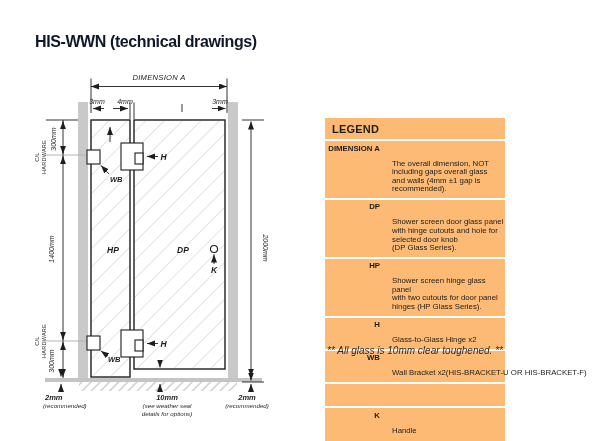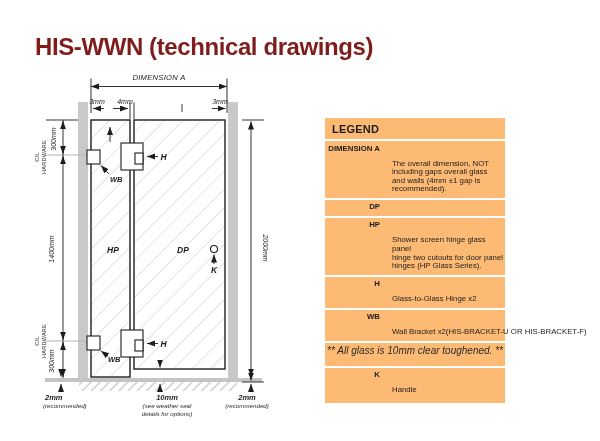--- a/index.html
+++ b/index.html
@@ -4,21 +4,21 @@
 <style>
   html,body{margin:0;padding:0;}
   body{
     width:600px;height:441px;position:relative;overflow:hidden;
     background:#ffffff;
     font-family:"Liberation Sans",sans-serif;
     -webkit-font-smoothing:antialiased;
   }
   .page-title{
     position:absolute;left:35px;top:33px;
-    font-size:24px;font-weight:bold;letter-spacing:-0.4px;color:#7f1d1d;
+    font-size:16px;font-weight:bold;letter-spacing:-0.4px;color:#0f172a;
     white-space:nowrap;
   }
   svg.tech{position:absolute;left:0;top:0;}
   
   .dim{font:italic 7px "Liberation Sans",sans-serif;fill:#1d1d1d;}
   .dima{font:italic 7.6px "Liberation Sans",sans-serif;fill:#1d1d1d;letter-spacing:.3px;}
   .dimb{font:italic 600 7.5px "Liberation Sans",sans-serif;fill:#1d1d1d;}
   .lbl{font:italic 700 8.5px "Liberation Sans",sans-serif;fill:#1d1d1d;}
   .lblsm{font:italic 700 7.5px "Liberation Sans",sans-serif;fill:#1d1d1d;}
   .note{font:italic 6.2px "Liberation Sans",sans-serif;fill:#2a2a2a;}
@@ -192,27 +192,33 @@
     <div class="legend-desc">
       <div>The overall dimension, NOT</div>
       <div>including gaps overall glass</div>
       <div>and walls (4mm ±1 gap is</div>
       <div>recommended).</div>
     </div>
   </div>
 
   <div class="legend-row">
     <div class="legend-term">DP</div>
+    <div class="legend-desc">
+      <div>Shower screen door glass panel</div>
+      <div>with hinge cutouts and hole for</div>
+      <div>selected door knob</div>
+      <div>(DP Glass Series).</div>
+    </div>
   </div>
 
   <div class="legend-row">
     <div class="legend-term">HP</div>
     <div class="legend-desc">
       <div>Shower screen hinge glass panel</div>
-      <div>hinge two cutouts for door panel</div>
+      <div>with two cutouts for door panel</div>
       <div>hinges (HP Glass Series).</div>
     </div>
   </div>
 
   <div class="legend-row">
     <div class="legend-term">H</div>
     <div class="legend-desc">
       <div>Glass-to-Glass Hinge x2</div>
     </div>
   </div>

